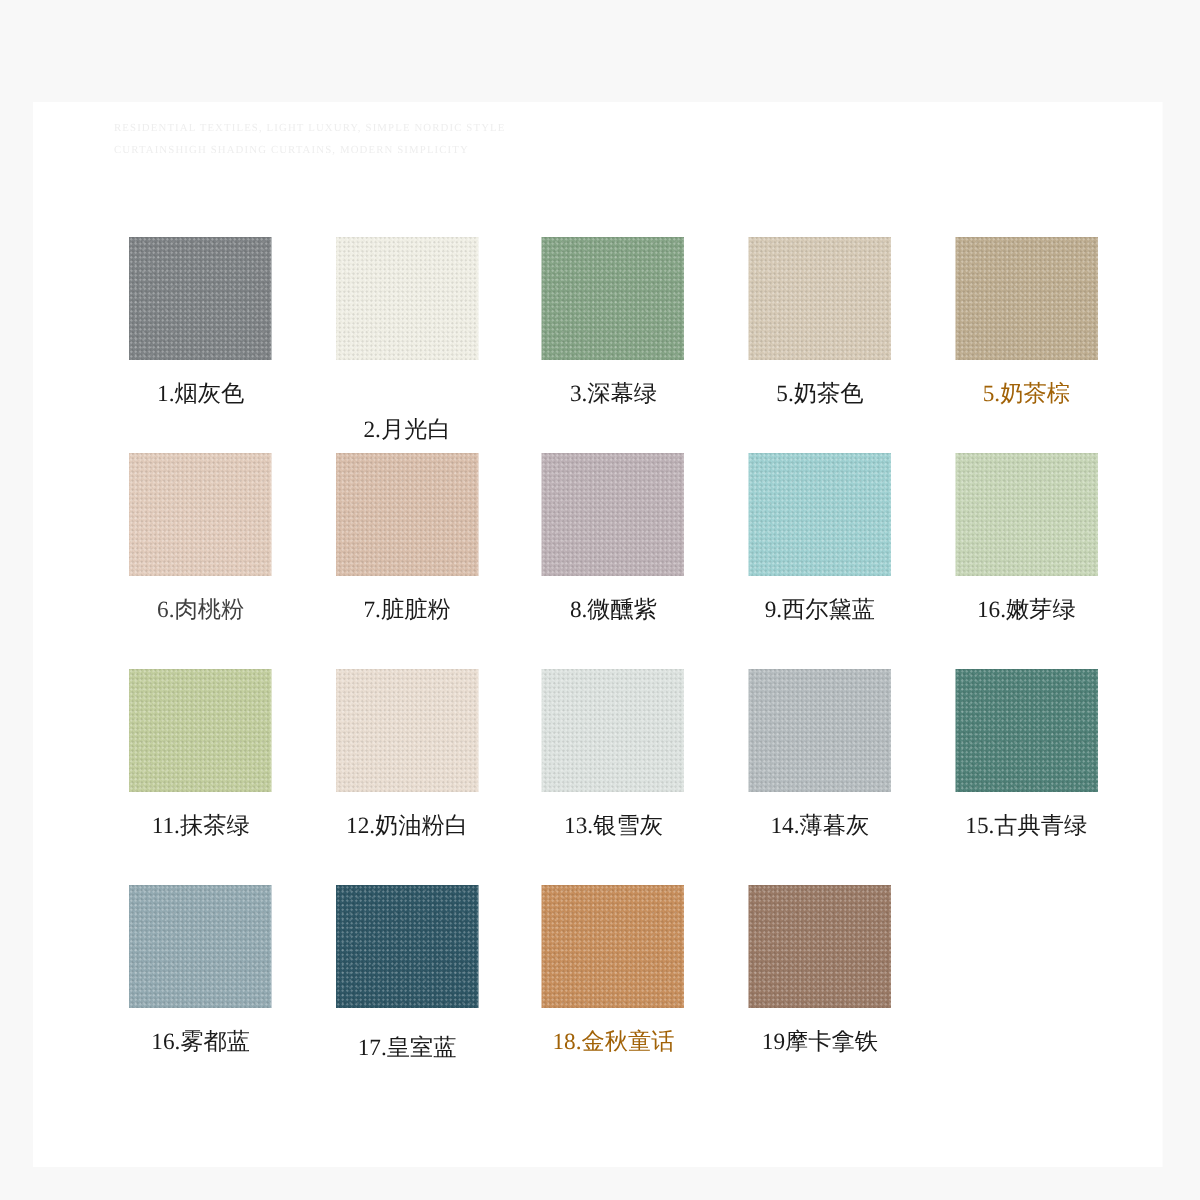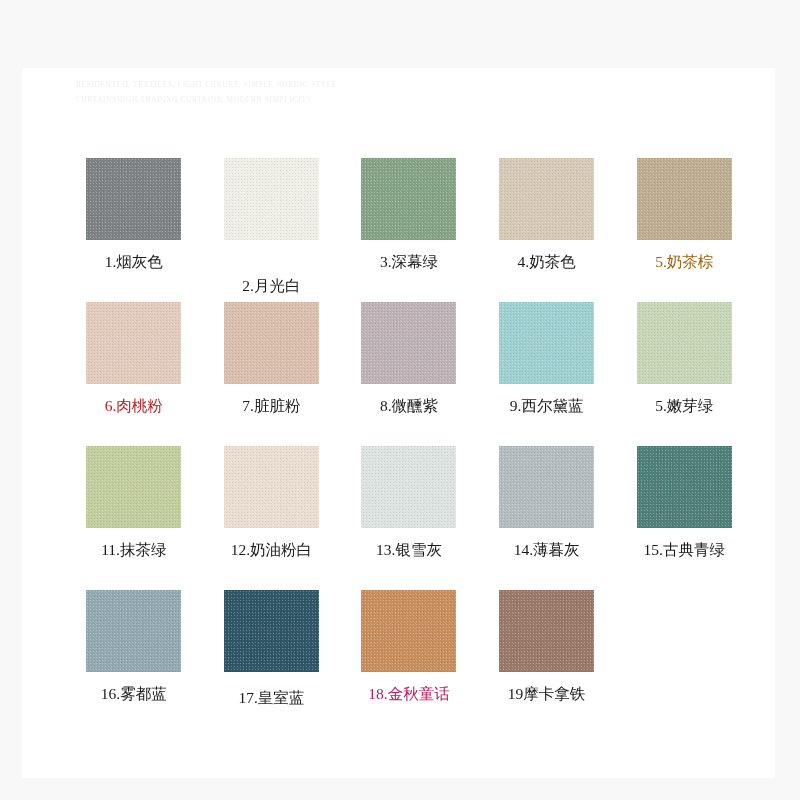--- a/index.html
+++ b/index.html
@@ -131,45 +131,45 @@
         <div class="cell">
           <div class="swatch" style="background-color: rgb(242, 241, 231); background-position: 7px 5px;"></div>
           <div class="label" style="color: rgb(26, 26, 26); margin-top: 36px;">2.月光白</div>
         </div>
         <div class="cell">
           <div class="swatch" style="background-color: rgb(133, 164, 134); background-position: 3px 10px;"></div>
           <div class="label" style="color: rgb(26, 26, 26);">3.深幕绿</div>
         </div>
         <div class="cell">
           <div class="swatch" style="background-color: rgb(216, 203, 183); background-position: 10px 2px;"></div>
-          <div class="label" style="color: rgb(26, 26, 26);">4.奶茶色</div>
+          <div class="label" style="color: rgb(26, 26, 26);">5.奶茶色</div>
         </div>
         <div class="cell">
           <div class="swatch" style="background-color: rgb(191, 174, 144); background-position: 6px 7px;"></div>
           <div class="label" style="color: #a16207;">5.奶茶棕</div>
         </div>
         <div class="cell">
           <div class="swatch" style="background-color: rgb(228, 205, 189); background-position: 2px 12px;"></div>
-          <div class="label" style="color: #b91c1c;">6.肉桃粉</div>
+          <div class="label" style="color: #404040;">6.肉桃粉</div>
         </div>
         <div class="cell">
           <div class="swatch" style="background-color: rgb(220, 192, 173); background-position: 9px 4px;"></div>
           <div class="label" style="color: rgb(26, 26, 26);">7.脏脏粉</div>
         </div>
         <div class="cell">
           <div class="swatch" style="background-color: rgb(191, 179, 184); background-position: 5px 9px;"></div>
           <div class="label" style="color: rgb(26, 26, 26);">8.微醺紫</div>
         </div>
         <div class="cell">
           <div class="swatch" style="background-color: rgb(159, 210, 211); background-position: 1px 1px;"></div>
           <div class="label" style="color: rgb(26, 26, 26);">9.西尔黛蓝</div>
         </div>
         <div class="cell">
           <div class="swatch" style="background-color: rgb(200, 216, 184); background-position: 8px 6px;"></div>
-          <div class="label" style="color: rgb(26, 26, 26);">5.嫩芽绿</div>
+          <div class="label" style="color: rgb(26, 26, 26);">16.嫩芽绿</div>
         </div>
         <div class="cell">
           <div class="swatch" style="background-color: rgb(195, 207, 158); background-position: 4px 11px;"></div>
           <div class="label" style="color: rgb(26, 26, 26);">11.抹茶绿</div>
         </div>
         <div class="cell">
           <div class="swatch" style="background-color: rgb(236, 224, 211); background-position: 0px 3px;"></div>
           <div class="label" style="color: rgb(26, 26, 26);">12.奶油粉白</div>
         </div>
         <div class="cell">
@@ -187,21 +187,21 @@
         <div class="cell">
           <div class="swatch" style="background-color: rgb(147, 170, 179); background-position: 6px 10px;"></div>
           <div class="label" style="color: rgb(26, 26, 26);">16.雾都蓝</div>
         </div>
         <div class="cell">
           <div class="swatch" style="background-color: rgb(45, 86, 101); background-position: 2px 2px;"></div>
           <div class="label" style="color: rgb(26, 26, 26); margin-top: 16px;">17.皇室蓝</div>
         </div>
         <div class="cell">
           <div class="swatch" style="background-color: rgb(201, 143, 92); background-position: 9px 7px;"></div>
-          <div class="label" style="color: #be185d;">18.金秋童话</div>
+          <div class="label" style="color: #a16207;">18.金秋童话</div>
         </div>
         <div class="cell">
           <div class="swatch" style="background-color: rgb(154, 121, 101); background-position: 5px 12px;"></div>
           <div class="label" style="color: rgb(26, 26, 26);">19摩卡拿铁</div>
         </div>
       </div>
 
   </div>
 
 </div>

